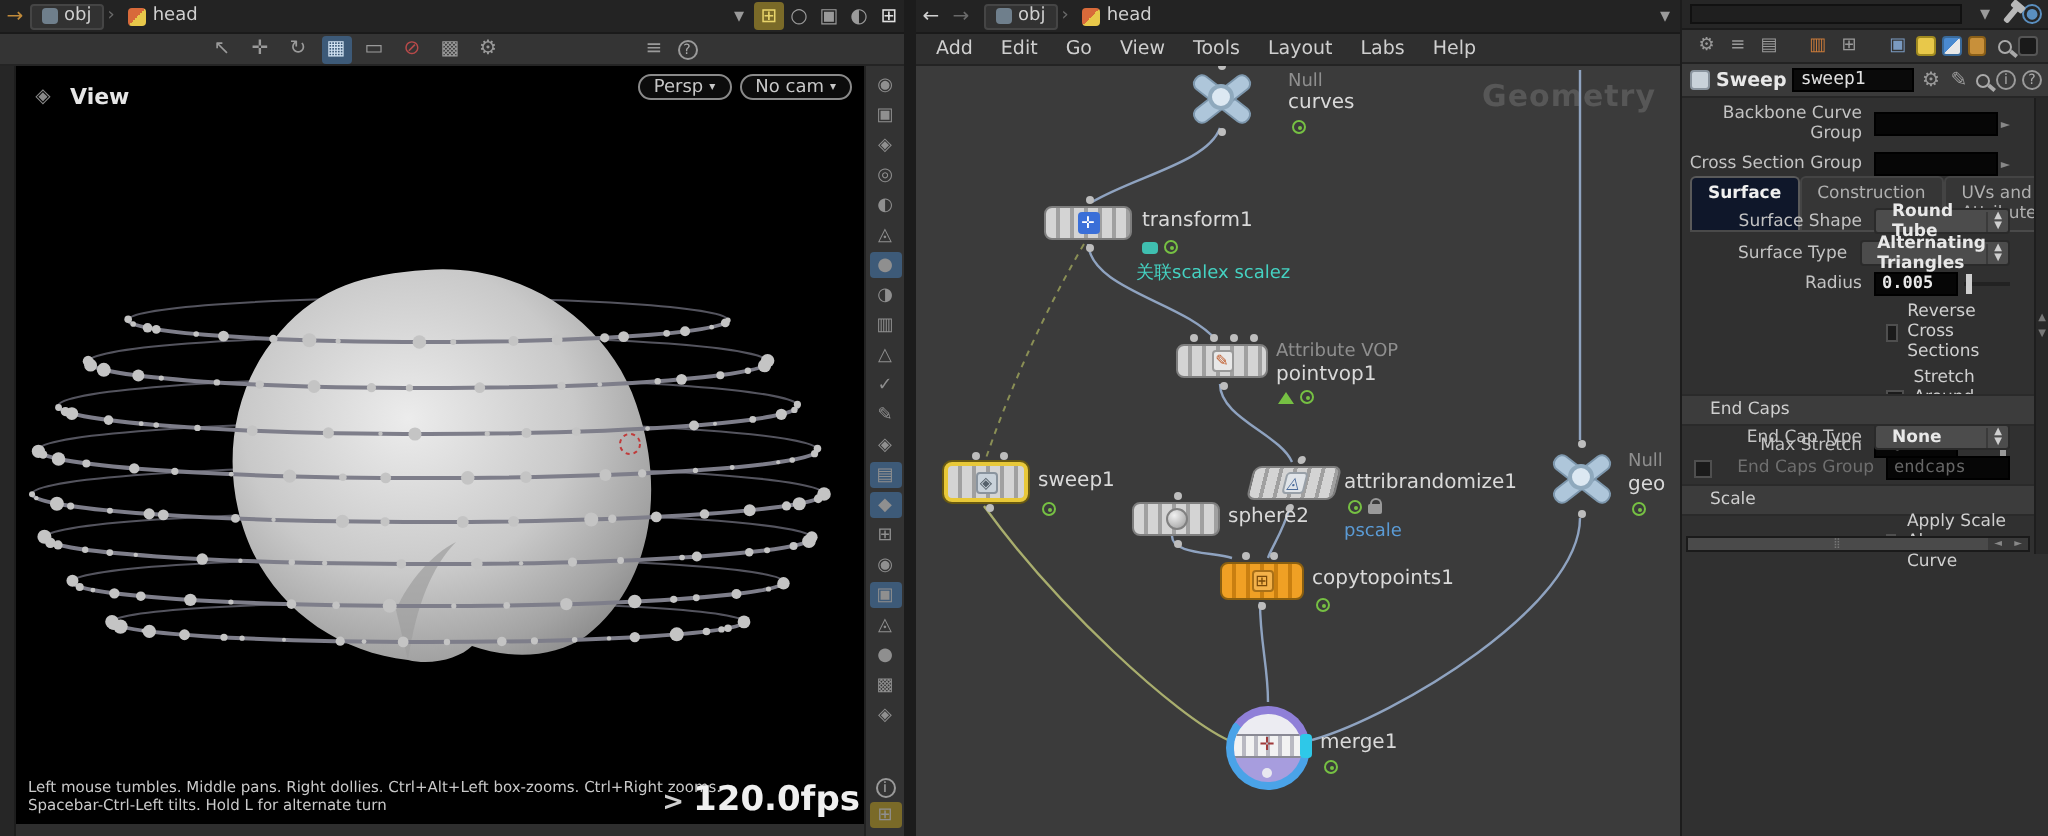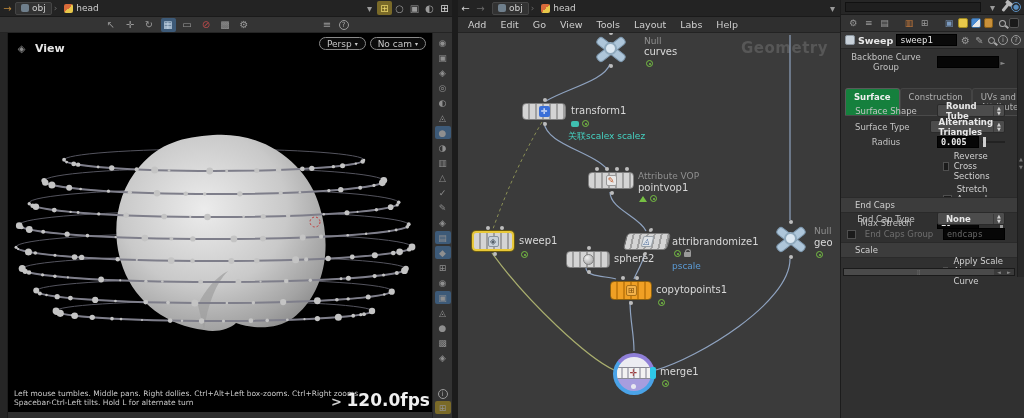--- a/index.html
+++ b/index.html
@@ -78,21 +78,21 @@
     display:flex; align-items:center; gap:3px; padding:0 6px; }
   #pp-tools .iconbtn { width:13px; height:13px; font-size:9px; }
   #pp-header { left:0; top:32px; width:184px; height:17px; background:#3a3a3a; border-bottom:1px solid #262626;
     display:flex; align-items:center; gap:3px; padding:0 4px; }
   #pp-header .ntitle { color:#e8e8e8; font-size:9.5px; font-weight:bold; }
   #pp-header .nname { flex:1; height:12px; background:#0a0a0a; border:1px solid #000; color:#e2e2e2;
     font-size:9px; font-family:"DejaVu Sans Mono",monospace; padding:0 3px; line-height:11px; }
   .circle-ic { width:10px; height:10px; border:1px solid #9a9a9a; border-radius:50%; color:#aaa;
     font-size:7px; display:inline-flex; align-items:center; justify-content:center; }
   .prow { display:flex; align-items:center; padding-right:12px; }
-  .prow .plabel { width:96px; text-align:center; padding-right:6px; color:#c3c3c3; font-size:8.5px; }
+  .prow .plabel { width:96px; text-align:right; padding-right:6px; color:#c3c3c3; font-size:8.5px; }
   .prow .plabel.dis { color:#6f6f6f; }
   .pfield { background:#060606; border:1px solid #000; color:#e8e8e8; font-size:8.5px;
     font-family:"DejaVu Sans Mono",monospace; padding:0 3px; height:12px; line-height:11px; }
   .pdrop { background:#4c4c4c; border:1px solid #2a2a2a; border-radius:2px; color:#e8e8e8; font-size:8.5px;
     height:13px; display:flex; align-items:center; flex:1; }
   .pdrop .txt { flex:1; padding-left:8px; font-weight:bold; }
   .pdrop .arr { width:11px; border-left:1px solid #3a3a3a; color:#cfcfcf; font-size:5px; text-align:center; line-height:5px; }
   .pslider { position:relative; flex:1; height:12px; margin-left:3px; }
   .pslider .track { position:absolute; left:0; right:0; top:5px; height:2px; background:#222; }
   .pslider .fill { position:absolute; top:5px; height:2px; background:#3f87c8; }
@@ -603,24 +603,29 @@
     <span class="circle-ic">i</span>
     <span class="circle-ic">?</span>
   </div>
 
   <div class="abs" style="left:0;top:52px;width:176px;">
     <div class="prow" style="margin-bottom:4px;">
       <span class="plabel">Backbone Curve Group</span>
       <span class="pfield" style="flex:1;"></span>
       <span style="color:#888;font-size:6px;margin-left:1px;">►</span>
     </div>
+    <div class="prow">
+      <span class="plabel">Cross Section Group</span>
+      <span class="pfield" style="flex:1;"></span>
+      <span style="color:#888;font-size:6px;margin-left:1px;">►</span>
+    </div>
   </div>
 
   <div class="abs" style="left:4px;top:88px;width:172px;display:flex;border-bottom:1px solid #4a4a4a;">
-    <span style="background:#15803d;color:#f0f0f0;font-weight:bold;font-size:8.5px;padding:3px 8px;border:1px solid #5a5a5a;border-bottom:none;border-radius:3px 3px 0 0;">Surface</span>
+    <span style="background:#0f172a;color:#f0f0f0;font-weight:bold;font-size:8.5px;padding:3px 8px;border:1px solid #5a5a5a;border-bottom:none;border-radius:3px 3px 0 0;">Surface</span>
     <span style="background:#363636;color:#b0b0b0;font-size:8.5px;padding:3px 8px;border:1px solid #444;border-bottom:none;border-radius:3px 3px 0 0;">Construction</span>
     <span style="background:#363636;color:#b0b0b0;font-size:8.5px;padding:3px 8px;border:1px solid #444;border-bottom:none;border-radius:3px 3px 0 0;">UVs and Attributes</span>
   </div>
 
   <div class="abs" style="left:0;top:104px;width:176px;display:flex;flex-direction:column;gap:3px;">
     <div class="prow">
       <span class="plabel">Surface Shape</span>
       <span class="pdrop">
         <span class="txt">Round Tube</span>
         <span class="arr">▲<br>▼</span>

